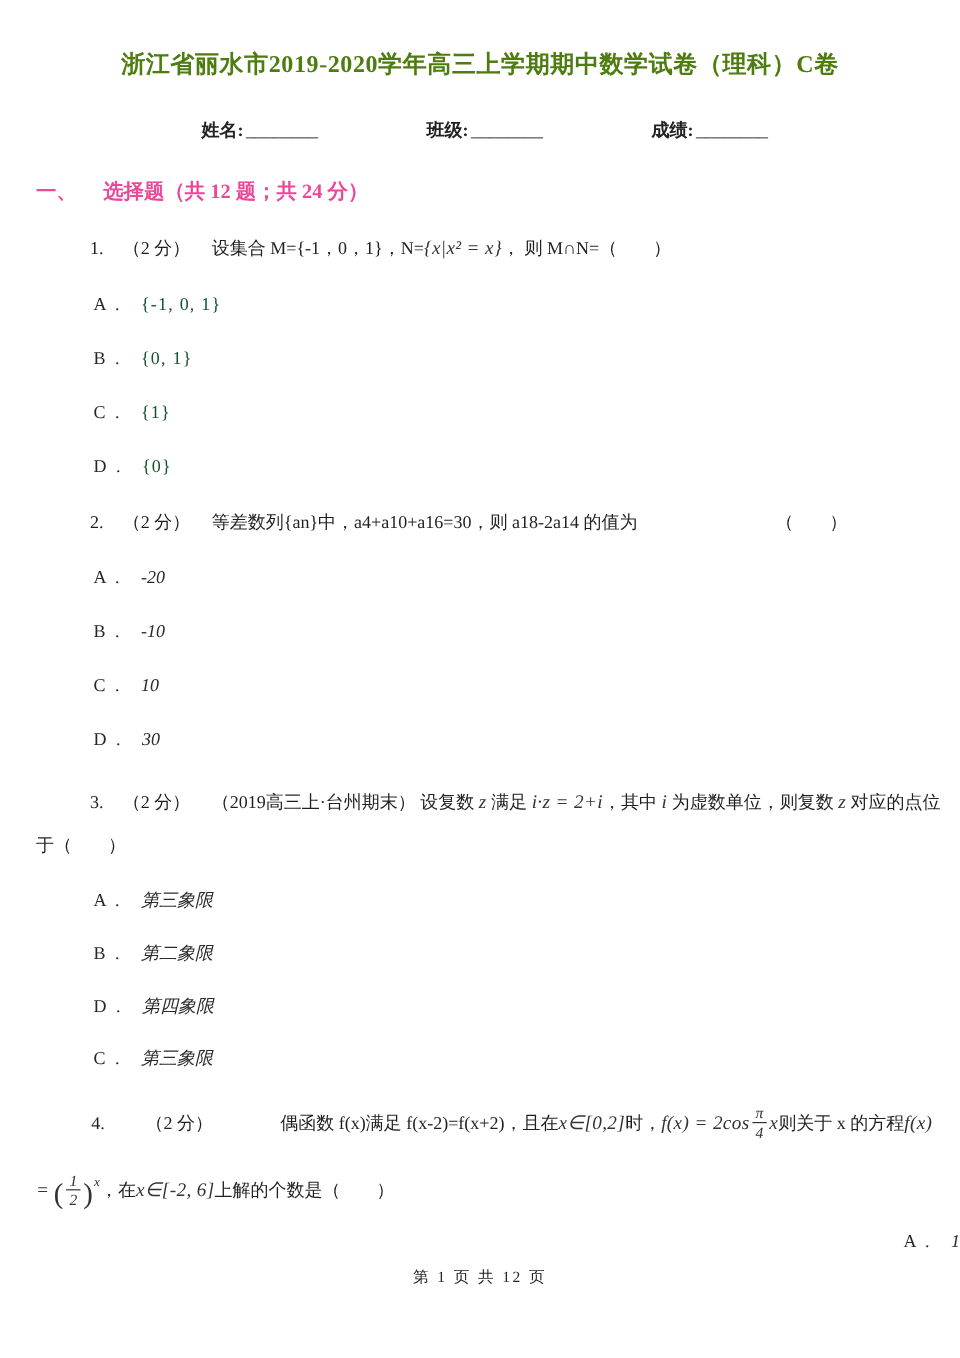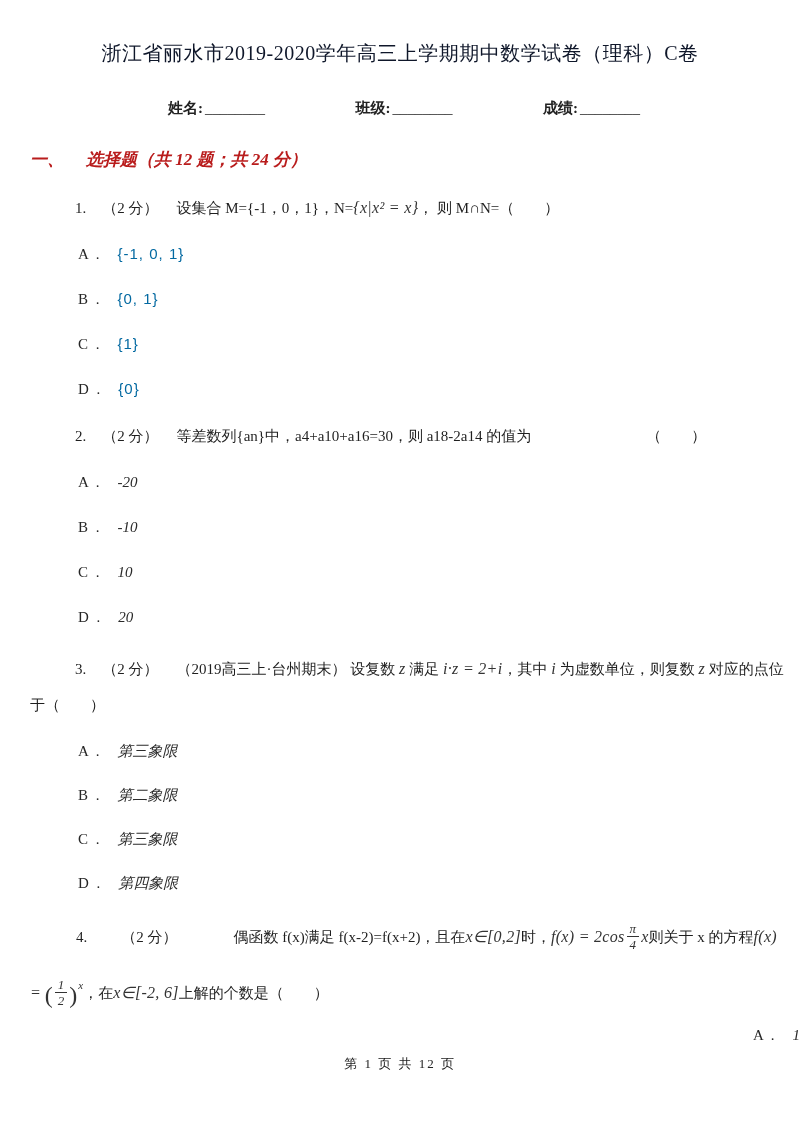--- a/index.html
+++ b/index.html
@@ -6,31 +6,31 @@
   html,body { background:#ffffff; }
   body {
     width:800px; height:1132px; margin:0 auto; position:relative;
     font-family:"Liberation Serif", serif;
     color:#1f1f1f; font-size:15px; overflow:hidden;
   }
   .page { width:800px; height:1132px; position:relative; background:#fff; }
 
   .title {
     margin-top:40px; text-align:center;
-    font-size:20px; font-weight:normal; letter-spacing:0.5px; color:#0f172a;
+    font-size:20px; font-weight:bold; letter-spacing:0.5px; color:#4d7c0f;
   }
 
   .fields {
     display:flex; justify-content:space-between;
     margin:32px 160px 0 168px; font-weight:bold; font-size:15px; color:#222;
   }
   .fields .blank { font-weight:normal; letter-spacing:0; margin-left:2px; color:#222; }
 
   .section {
-    margin:30px 0 0 30px; font-weight:bold; font-size:17px; color:#b91c1c;font-style:italic;
+    margin:30px 0 0 30px; font-weight:bold; font-size:17px; color:#ec4899;
   }
   .section .secnum { margin-right:22px; }
 
   .qstem {
     margin:26px 12px 0 30px; text-indent:45px; line-height:22px; color:#1f1f1f;
   }
   .qnum { margin-right:16px; }
   .qscore { margin-right:18px; }
 
   .q3stem { line-height:36px; margin-top:24px; }
@@ -44,21 +44,21 @@
   }
   .endbracket { margin-left:115px; }
 
   .opts { margin-left:78px; }
   .opt { margin-top:25px; line-height:20px; }
   .opts3 { margin-top:-6px; }
   .opts3 .opt { margin-top:24px; }
   .opts4 .opt { margin-top:6px;text-align:right; }
   .opt .lab { margin-right:16px; letter-spacing:2px; color:#262626; }
   .opt .val { color:#2a2a2a;font-style:italic; }
-  .opt .mv  { font-family:Liberation Sans, sans-serif; color:#0369a1; letter-spacing:1px; }
+  .opt .mv  { font-family:Liberation Serif, serif; color:#14532d; letter-spacing:1px; }
 
   .frac {
     display:inline-block; text-align:center; vertical-align:-0.55em;
     line-height:1.05; font-family:"Liberation Serif", serif; font-style:italic;
     font-size:13px; color:#333; margin:0 2px; text-indent:0;
   }
   .frac .top { display:block; border-bottom:1px solid #333; padding:0 3px 1px; }
   .frac .bot { display:block; padding-top:1px; }
 
   .bp {
@@ -123,39 +123,39 @@
     <div class="opt">
       <span class="lab">A .</span><span class="val">-20</span>
     </div>
     <div class="opt">
       <span class="lab">B .</span><span class="val">-10</span>
     </div>
     <div class="opt">
       <span class="lab">C .</span><span class="val">10</span>
     </div>
     <div class="opt">
-      <span class="lab">D .</span><span class="val">20</span>
+      <span class="lab">D .</span><span class="val">30</span>
     </div>
   </div>
 
   <div class="qstem q3stem">
     <span class="qnum">3.</span><span class="qscore">（2 分）</span><span>（2019高三上·台州期末）</span><span> 设复数 </span><span class="m">z</span><span> 满足 </span><span class="m">i·z = 2+i</span><span>，其中 </span><span class="m">i</span><span> 为虚数单位，则复数 </span><span class="m">z</span><span> 对应的点位于（　　）</span>
   </div>
   <div class="opts opts3">
     <div class="opt">
       <span class="lab">A .</span><span class="val">第三象限</span>
     </div>
     <div class="opt">
       <span class="lab">B .</span><span class="val">第二象限</span>
     </div>
     <div class="opt">
-      <span class="lab">C .</span><span class="val">第三象限</span>
+      <span class="lab">D .</span><span class="val">第四象限</span>
     </div>
     <div class="opt">
-      <span class="lab">D .</span><span class="val">第四象限</span>
+      <span class="lab">C .</span><span class="val">第三象限</span>
     </div>
   </div>
 
   <div class="qstem q4stem">
     <span class="qnum">4.</span><span class="qscore">（2 分）</span><span>偶函数 f(x)满足 f(x-2)=f(x+2)，且在</span><span class="m">x∈[0,2]</span><span>时，</span><span class="m">f(x) = 2cos</span><span class="frac"><span class="top">π</span><span class="bot">4</span></span><span class="m">x</span><span>则关于 x 的方程</span><span class="m">f(x) =</span> <span class="bp">(</span><span class="frac"><span class="top">1</span><span class="bot">2</span></span><span class="bp">)</span><span class="supx">x</span><span>，在</span><span class="m">x∈[-2, 6]</span><span>上解的个数是（　　）</span>
   </div>
   <div class="opts opts4">
     <div class="opt">
       <span class="lab">A .</span><span class="val">1</span>
     </div>

